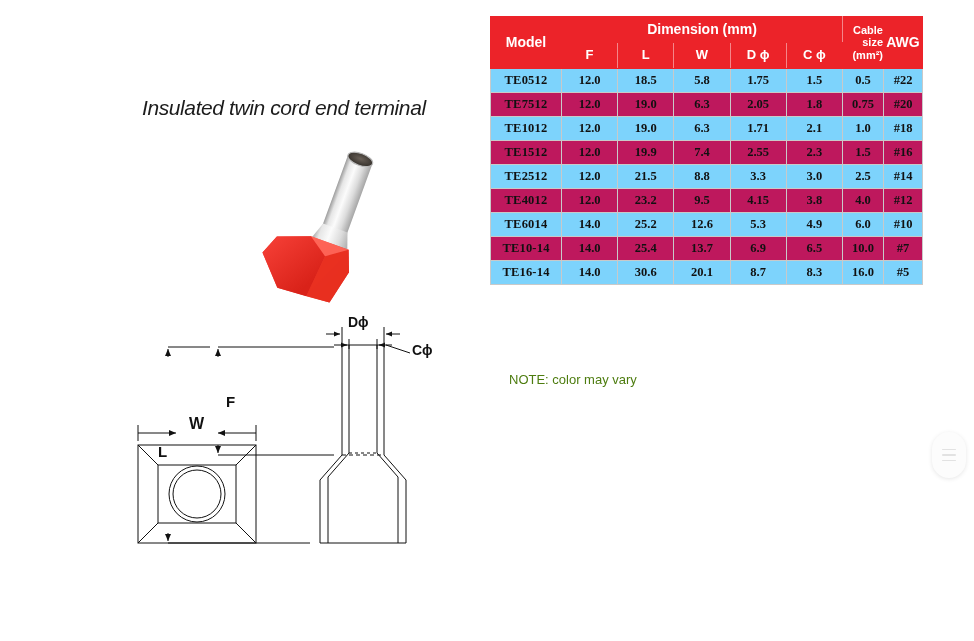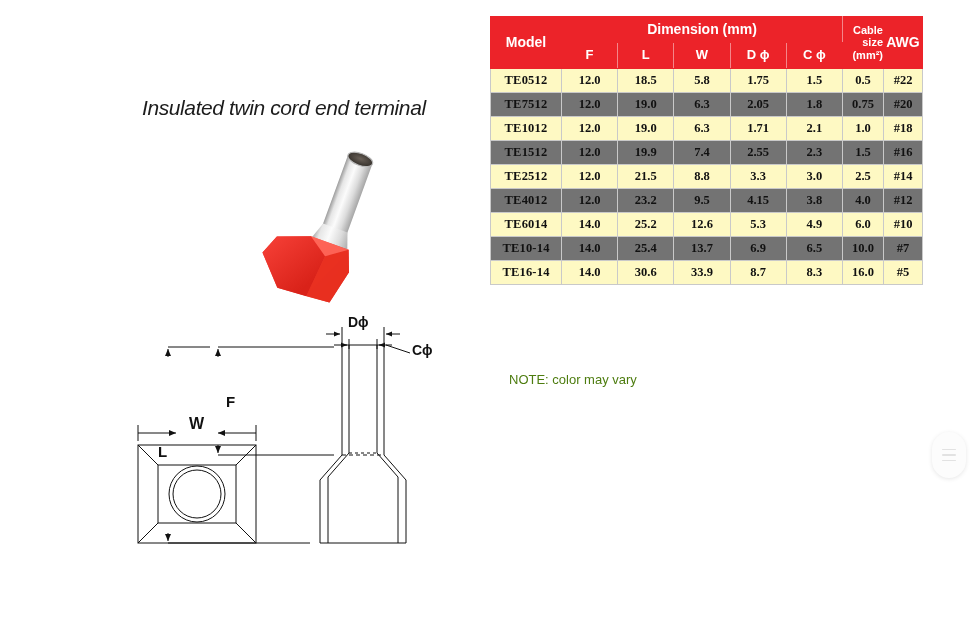--- a/index.html
+++ b/index.html
@@ -54,22 +54,22 @@
   table.spec td{
     border:1px solid #c9c9c9;
     text-align:center;
     font-size:12.5px;
     color:#111;
     height:23px;
     padding:0 2px;
     font-family:"Liberation Serif", serif;
     font-weight:600;
   }
-  table.spec tr.alt td{ background:#737373;font-family:Liberation Serif, serif; }
-  table.spec tr.norm td{ background:#fef9c3; }
+  table.spec tr.alt td{ background:#be185d;font-family:Liberation Serif, serif; }
+  table.spec tr.norm td{ background:#7dd3fc; }
   td.model{ font-size:12.5px; letter-spacing:0.2px;}
   .th-main{font-size:14px;}
   .th-sub{font-size:13px;}
   .th-small{font-size:11px;}
   
   #note-text{
     position:absolute;
     left:509px; top:372px;
     font-size:13px;
     color:#4d7c0f;
@@ -243,21 +243,21 @@
           <td>13.7</td>
           <td>6.9</td>
           <td>6.5</td>
           <td>10.0</td>
           <td>#7</td>
         </tr>
         <tr class="norm">
           <td class="model">TE16-14</td>
           <td>14.0</td>
           <td>30.6</td>
-          <td>33.9</td>
+          <td>20.1</td>
           <td>8.7</td>
           <td>8.3</td>
           <td>16.0</td>
           <td>#5</td>
         </tr>
       </tbody>
   </table>
 </div>
 
 <div id="note-text">NOTE: color may vary</div>

